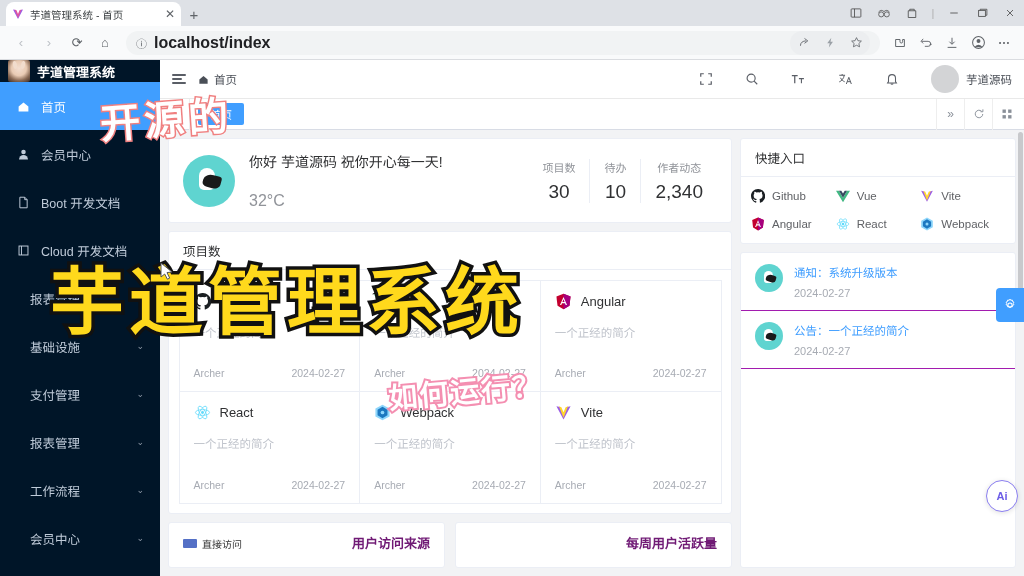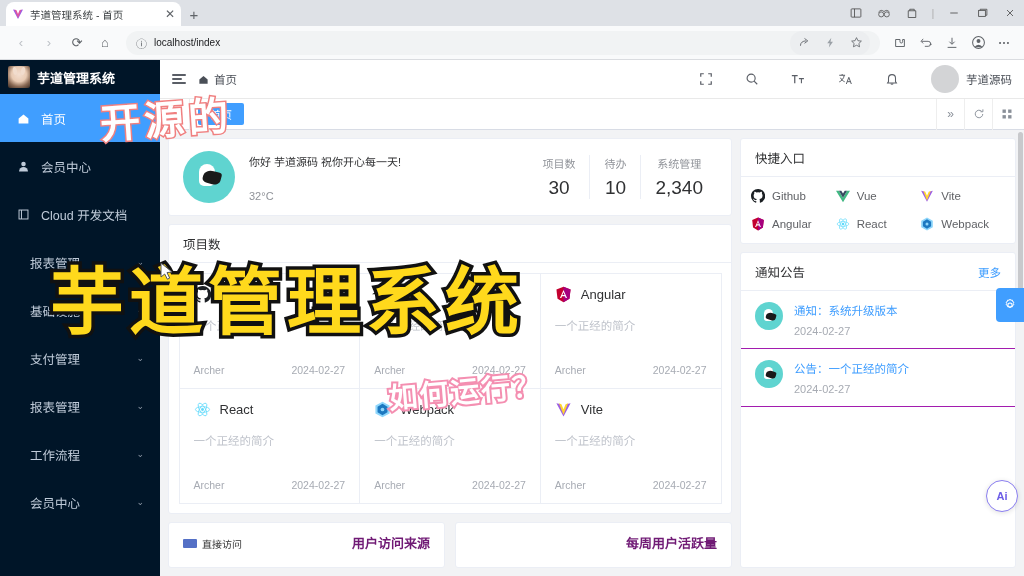--- a/index.html
+++ b/index.html
@@ -48,21 +48,21 @@
   }
   .nav-btn {
     width: 26px; height: 26px; display: flex; align-items: center; justify-content: center;
     color: #5f6368; border-radius: 13px; font-size: 13px;
   }
   .nav-btn.disabled { color: #bdc1c6; }
   .omnibox {
     flex: 1; height: 24px; background: #f1f3f4; border-radius: 12px; margin: 0 6px;
     display: flex; align-items: center; padding: 0 10px; gap: 7px;
   }
-  .omni-url { font-size: 10px; color: #202124; }
+  .omni-url { font-size: 16px; color: #202124; font-weight: bold; }
   .omni-actions { display: flex; align-items: center; gap: 2px; background: #eceef0; border-radius: 12px; padding: 0 2px; }
   .tool-btn { width: 24px; height: 24px; display: flex; align-items: center; justify-content: center; color: #5f6368; }
 
   
   .app { flex: 1; display: flex; position: relative; overflow: hidden; }
 
   
   .sidebar {
     width: 160px; flex: 0 0 160px; background: #001528; color: #bfcbd9;
     display: flex; flex-direction: column; overflow: hidden;
@@ -151,22 +151,22 @@
   }
   .wel-avatar::before {
     content: ""; position: absolute; left: 16px; top: 13px; width: 16px; height: 22px;
     background: #ffffff; border-radius: 8px 8px 5px 5px;
   }
   .wel-avatar::after {
     content: ""; position: absolute; left: 20px; top: 20px; width: 18px; height: 13px;
     background: #1a1a1a; border-radius: 50% 20% 40% 30%; transform: rotate(15deg);
   }
   .wel-text { min-width: 0; }
-  .wel-hello { font-size: 11px; color: #303133; margin-bottom: 21px; white-space: nowrap; }
-  .wel-sub { font-size: 11px; color: #909399; white-space: nowrap; }
+  .wel-hello { font-size: 14px; color: #303133; margin-bottom: 21px; white-space: nowrap; }
+  .wel-sub { font-size: 16px; color: #909399; white-space: nowrap; }
   .wel-stats { margin-left: auto; display: flex; align-items: stretch; }
   .stat { padding: 0 14px; text-align: center; border-left: 1px solid #ebeef5; }
   .stat:first-child { border-left: none; }
   .stat-label { font-size: 11px; color: #909399; margin-bottom: 6px; white-space: nowrap; }
   .stat-value { font-size: 19px; color: #303133; }
 
   
   .proj-card { flex: 1; display: flex; flex-direction: column; min-height: 0; }
   .proj-grid { flex: 1; display: grid; grid-template-columns: repeat(3, 1fr); padding: 10px; gap: 0; }
   .proj-item { border: 1px solid #ebeef5; padding: 12px 14px; margin: -0.5px; display: flex; flex-direction: column; }
@@ -375,20 +375,29 @@
         <div class="menu-item">
           <span class="mi-icon">
             <svg width="13" height="13" viewBox="0 0 16 16">
                 <circle cx="8" cy="5" r="2.8" fill="#bfcbd9"></circle>
                 <path d="M2.5 14a5.5 5.5 0 0111 0z" fill="#bfcbd9"></path>
               </svg>
           </span>
           <span class="mi-label">会员中心</span>
         </div>
 
+        <div class="menu-item">
+          <span class="mi-icon">
+            <svg width="13" height="13" viewBox="0 0 16 16">
+                <path d="M3.5 1.5h6l3 3v10h-9z" fill="none" stroke="#bfcbd9" stroke-width="1.2"></path>
+                <path d="M9.5 1.5v3h3" fill="none" stroke="#bfcbd9" stroke-width="1.2"></path>
+              </svg>
+          </span>
+          <span class="mi-label">Boot 开发文档</span>
+        </div>
 
         <div class="menu-item">
           <span class="mi-icon">
             <svg width="13" height="13" viewBox="0 0 16 16">
                 <rect x="2.5" y="2.5" width="11" height="11" fill="none" stroke="#bfcbd9" stroke-width="1.2"></rect>
                 <path d="M5.5 2.5v11" stroke="#bfcbd9" stroke-width="1.2"></path>
               </svg>
           </span>
           <span class="mi-label">Cloud 开发文档</span>
         </div>
@@ -510,21 +519,21 @@
             <div class="wel-stats">
               <div class="stat">
                 <div class="stat-label">项目数</div>
                 <div class="stat-value">30</div>
               </div>
               <div class="stat">
                 <div class="stat-label">待办</div>
                 <div class="stat-value">10</div>
               </div>
               <div class="stat">
-                <div class="stat-label">系统管理</div>
+                <div class="stat-label">作者动态</div>
                 <div class="stat-value">2,340</div>
               </div>
             </div>
           </div>
 
           <div class="card proj-card">
             <div class="card-head">
               <span>项目数</span>
             </div>
             <div class="proj-grid">
@@ -693,24 +702,20 @@
                     <polygon points="12,1 22,6.5 22,17.5 12,23 2,17.5 2,6.5" fill="#8ed6fb"></polygon>
                     <polygon points="12,4 19,8 19,16 12,20 5,16 5,8" fill="#1c78c0"></polygon>
                     <circle cx="12" cy="12" r="2.6" fill="#8ed6fb"></circle>
                   </svg>
                 <span>Webpack</span>
               </div>
             </div>
           </div>
 
           <div class="card notice-card">
-            <div class="card-head">
-              <span>通知公告</span>
-              <span class="more">更多</span>
-            </div>
             <div>
               <div class="notice-item">
                 <div class="notice-ava"></div>
                 <div>
                   <div class="notice-title">通知：系统升级版本</div>
                   <div class="notice-date">2024-02-27</div>
                 </div>
               </div>
               <div class="notice-item">
                 <div class="notice-ava"></div>

